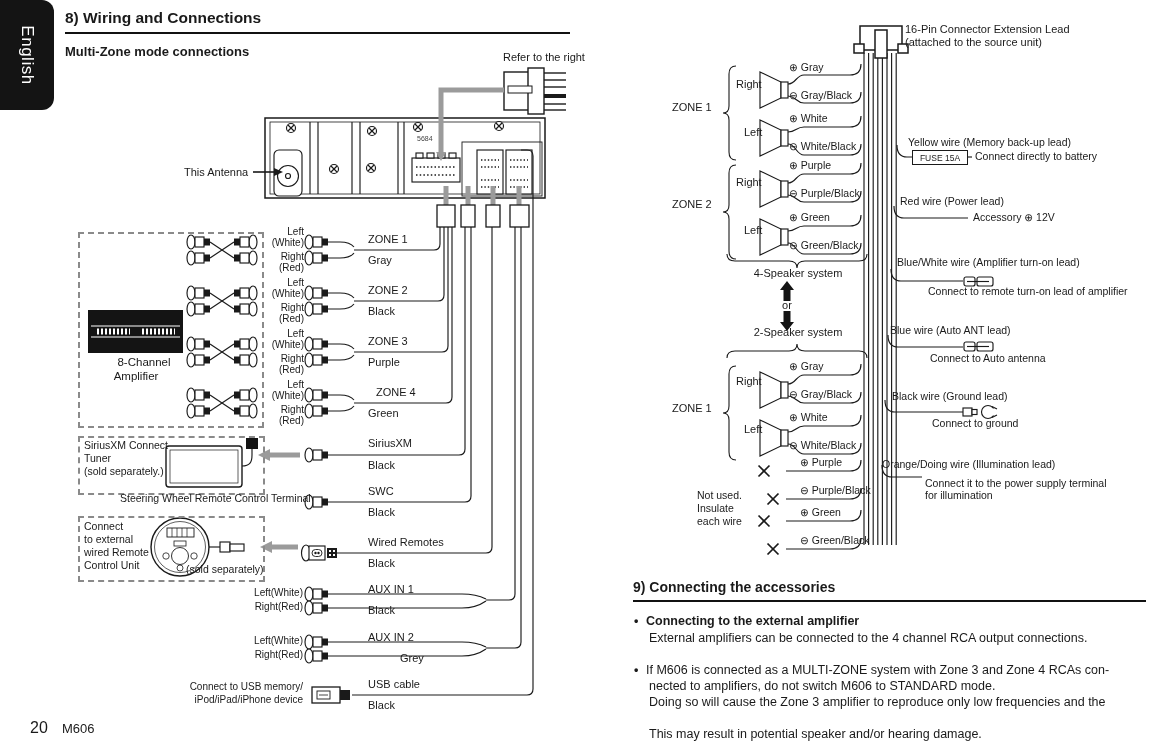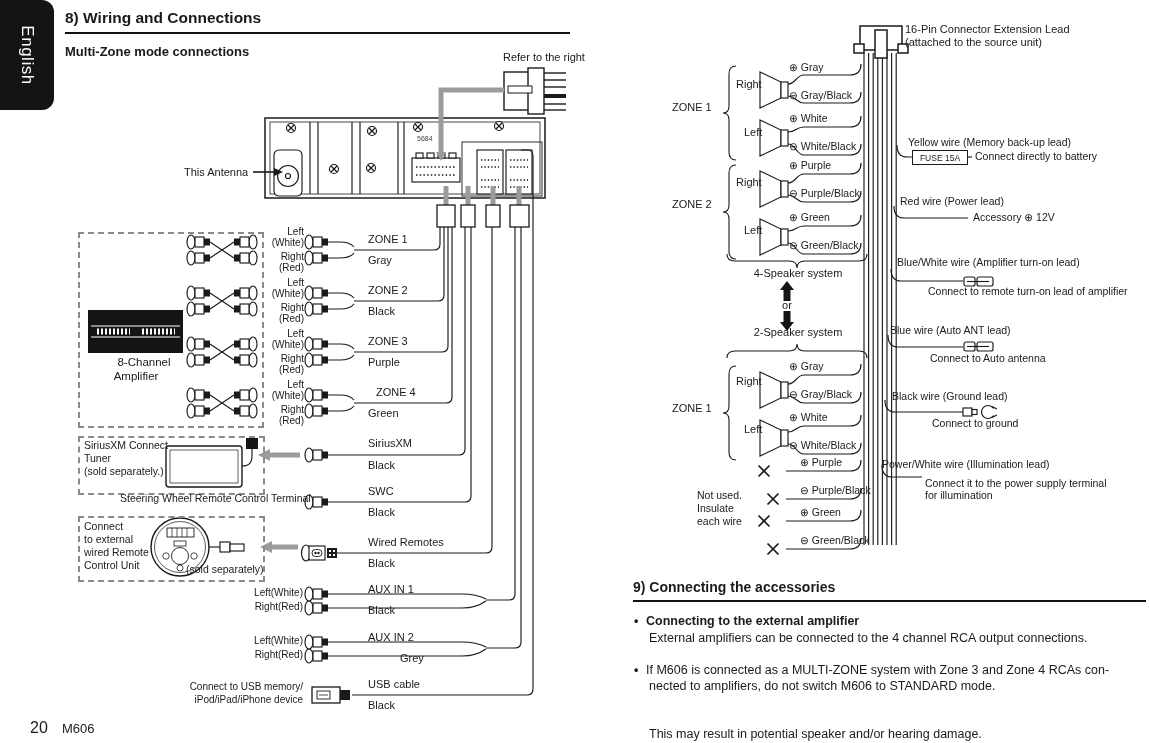--- a/index.html
+++ b/index.html
@@ -466,27 +466,28 @@
   <div class="fusebox">FUSE 15A</div>
   <div class="lbl f105" style="left:975px;top:151px;">Connect directly to battery</div>
   <div class="lbl f105" style="left:900px;top:196px;">Red wire (Power lead)</div>
   <div class="lbl f105" style="left:973px;top:212px;">Accessory  ⊕ 12V</div>
   <div class="lbl f105" style="left:897px;top:257px;">Blue/White wire (Amplifier turn-on lead)</div>
   <div class="lbl f105" style="left:928px;top:286px;">Connect to remote turn-on lead of amplifier</div>
   <div class="lbl f105" style="left:890px;top:325px;">Blue wire (Auto ANT lead)</div>
   <div class="lbl f105" style="left:930px;top:353px;">Connect to Auto antenna</div>
   <div class="lbl f105" style="left:892px;top:391px;">Black wire (Ground lead)</div>
   <div class="lbl f105" style="left:932px;top:418px;">Connect to ground</div>
-  <div class="lbl f105" style="left:882px;top:459px;">Power/White wire (Illumination lead)</div>
+  <div class="lbl f105" style="left:882px;top:459px;">Orange/Doing wire (Illumination lead)</div>
   <div class="lbl f105" style="left:925px;top:478px;">Connect it to the power supply terminal</div>
   <div class="lbl f105" style="left:925px;top:490px;">for illumination</div>
 
   <div class="lbl f15 b" style="left:633px;top:580px;">9) Connecting the accessories</div>
   <div class="rule9"></div>
   <div class="lbl f125 b" style="left:634px;top:614px;">•</div>
   <div class="lbl f125 b" style="left:646px;top:614px;">Connecting to the external amplifier</div>
   <div class="lbl f125" style="left:649px;top:631px;">External amplifiers can be connected to the 4 channel RCA output connections.</div>
   <div class="lbl f125 b" style="left:634px;top:663px;">•</div>
   <div class="lbl f125" style="left:646px;top:663px;">If M606 is connected as a MULTI-ZONE system with Zone 3 and Zone 4 RCAs con-</div>
   <div class="lbl f125" style="left:649px;top:679px;">nected to amplifiers, do not switch M606 to STANDARD mode.</div>
+  <div class="lbl f125" style="left:649px;top:695px;">Doing so will cause the Zone 3 amplifier to reproduce only low frequencies and the</div>
   <div class="lbl f125" style="left:649px;top:727px;">This may result in potential speaker and/or hearing damage.</div>
 
 </div>
 
 </body></html>

